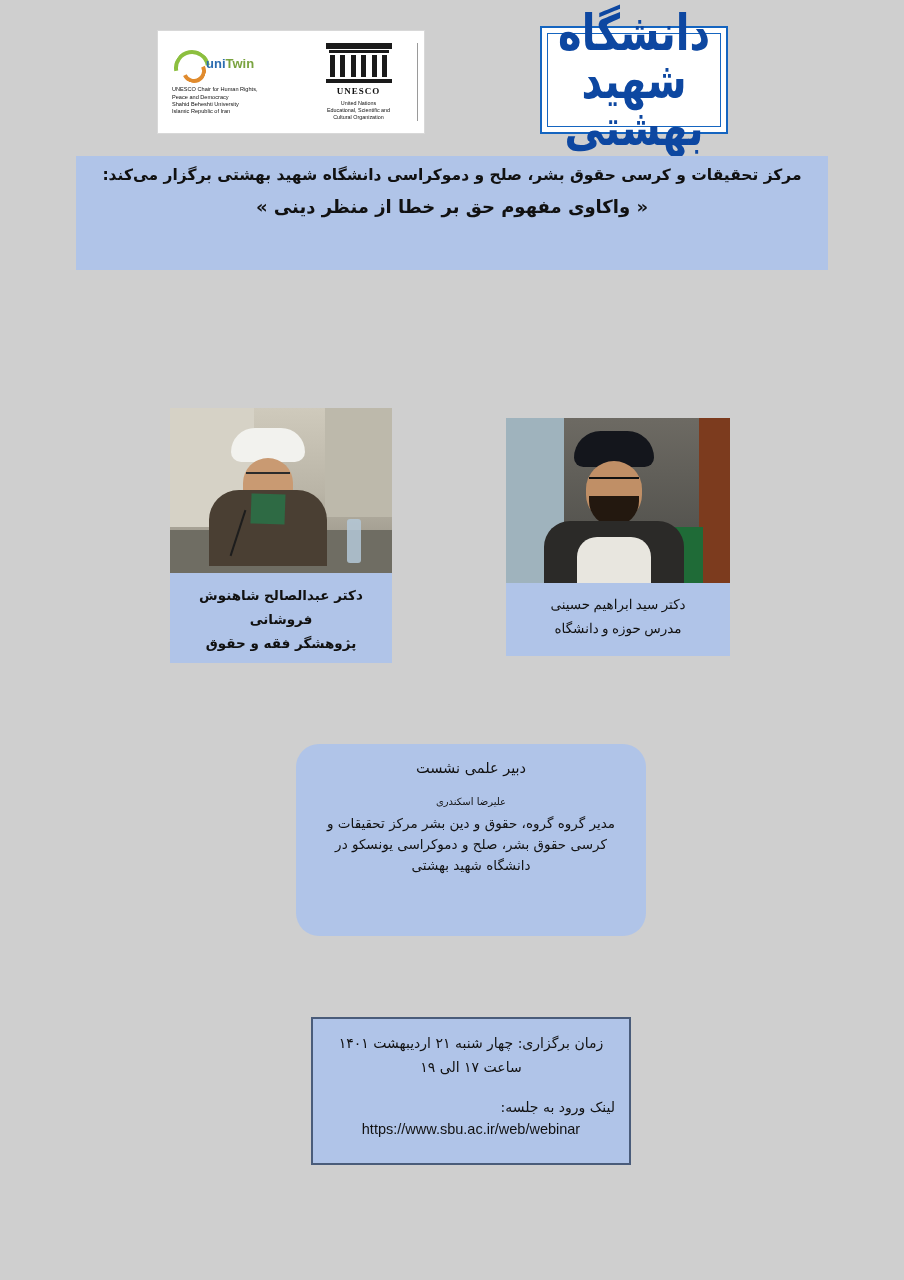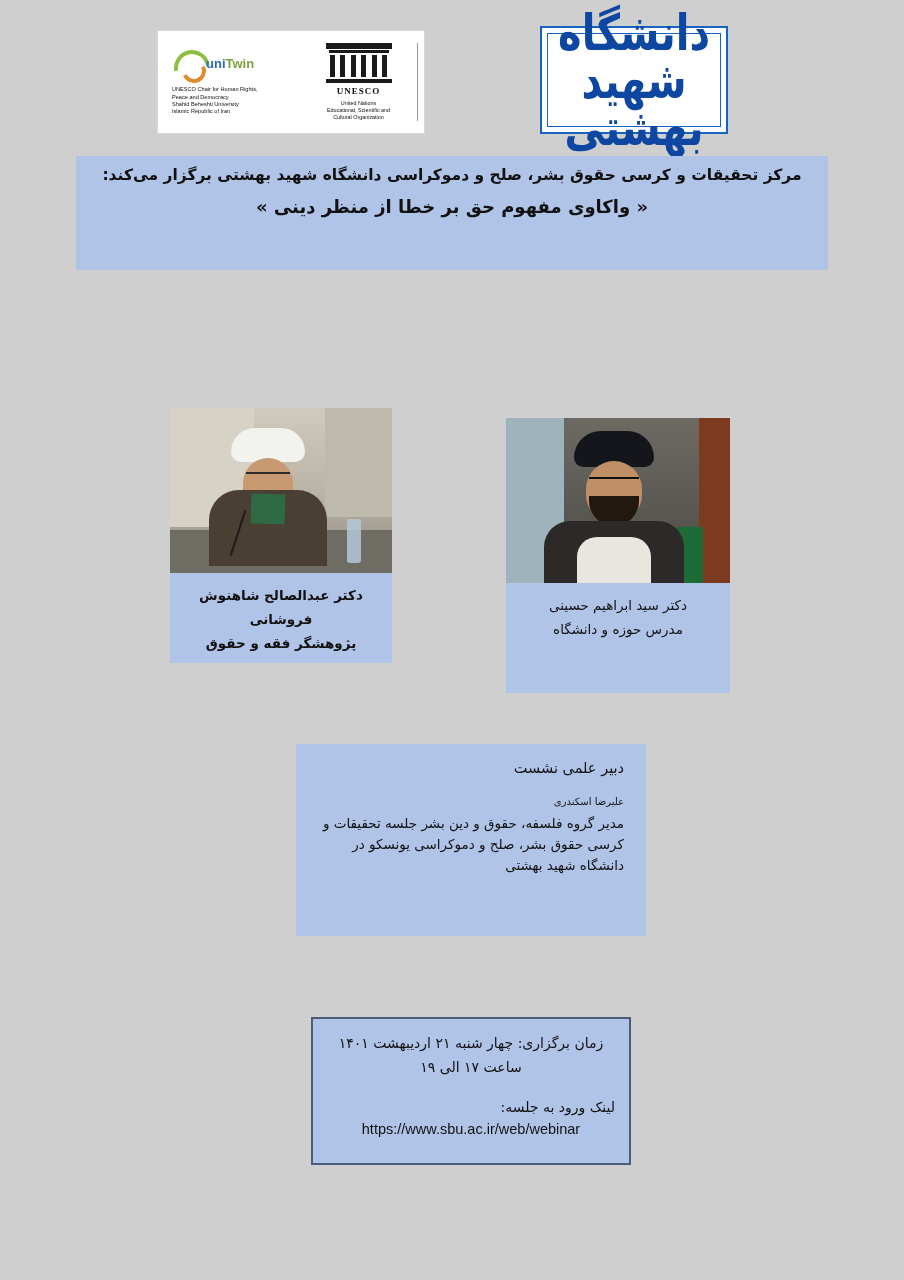--- a/index.html
+++ b/index.html
@@ -221,21 +221,21 @@
     font-size: 13.5px;
     line-height: 24px;
     color: #111;
     padding: 8px 6px;
     box-sizing: border-box;
   }
 
   #speaker-1 { left: 170px; top: 408px; width: 222px; font-weight: bold; }
   #speaker-1 .caption { height: 90px; padding-top: 10px; }
   #speaker-2 { left: 506px; top: 418px; width: 224px; }
-  #speaker-2 .caption { height: 110px; padding-top: 10px; }
+  #speaker-2 .caption { height: 73px; padding-top: 10px; font-family: Liberation Serif, serif; }
 
   
   .ph-bg-1 { position:absolute; inset:0; background:linear-gradient(180deg,#cfcabc 0%,#b9b4a6 52%,#8e8a7e 100%); }
   .ph-bg-1 .wallL { position:absolute; left:0; top:0; width:38%; height:72%; background:#d6d2c6; }
   .ph-bg-1 .wallR { position:absolute; right:0; top:0; width:30%; height:66%; background:#bdb9ab; }
   .ph-bg-1 .desk { position:absolute; left:0; bottom:0; width:100%; height:26%; background:#6f6d63; }
   .ph-bg-1 .turban { position:absolute; left:44%; top:12%; width:74px; height:34px; background:#f2f2ee; border-radius:38px 38px 16px 16px; transform:translateX(-50%); }
   .ph-bg-1 .face { position:absolute; left:44%; top:30%; width:50px; height:56px; background:#c99a72; border-radius:26px 26px 24px 24px; transform:translateX(-50%); }
   .ph-bg-1 .beard { position:absolute; left:44%; top:50%; width:44px; height:26px; background:#3b2a1e; border-radius:0 0 22px 22px; transform:translateX(-50%); }
   .ph-bg-1 .glasses { position:absolute; left:44%; top:39%; width:44px; height:9px; border-top:2px solid #2b2b2b; transform:translateX(-50%); }
@@ -258,21 +258,22 @@
   
   .secretary-box {
     position: absolute;
     left: 296px;
     top: 744px;
     width: 350px;
     height: 192px;
     background: #b0c4e8;
     box-sizing: border-box;
     padding: 16px 22px 0 22px;
-    text-align: right;
+    text-align: center;
+    border-radius: 23px;
   }
   .secretary-box .role {
     font-size: 14.5px;
     color: #111;
     margin-bottom: 20px;
   }
   .secretary-box .name {
     font-size: 10px;
     color: #111;
     margin-bottom: 6px;
@@ -406,21 +407,21 @@
   <div class="caption">
     <div>دکتر سید ابراهیم حسینی</div>
     <div>مدرس حوزه و دانشگاه</div>
   </div>
 </div>
 
 <div class="secretary-box">
   <div class="role">دبیر علمی نشست</div>
   <div class="name">علیرضا اسکندری</div>
   <div class="affiliation">
-    <div>مدیر گروه فلسفه، حقوق و دین بشر جلسه تحقیقات و</div>
+    <div>مدیر گروه گروه، حقوق و دین بشر مرکز تحقیقات و</div>
     <div>کرسی حقوق بشر، صلح و دموکراسی یونسکو در</div>
     <div>دانشگاه شهید بهشتی</div>
   </div>
 </div>
 
 <div class="info-box">
   <div class="when">
     <div>زمان برگزاری: چهار شنبه ۲۱ اردیبهشت ۱۴۰۱</div>
     <div>ساعت ۱۷ الی ۱۹</div>
   </div>

